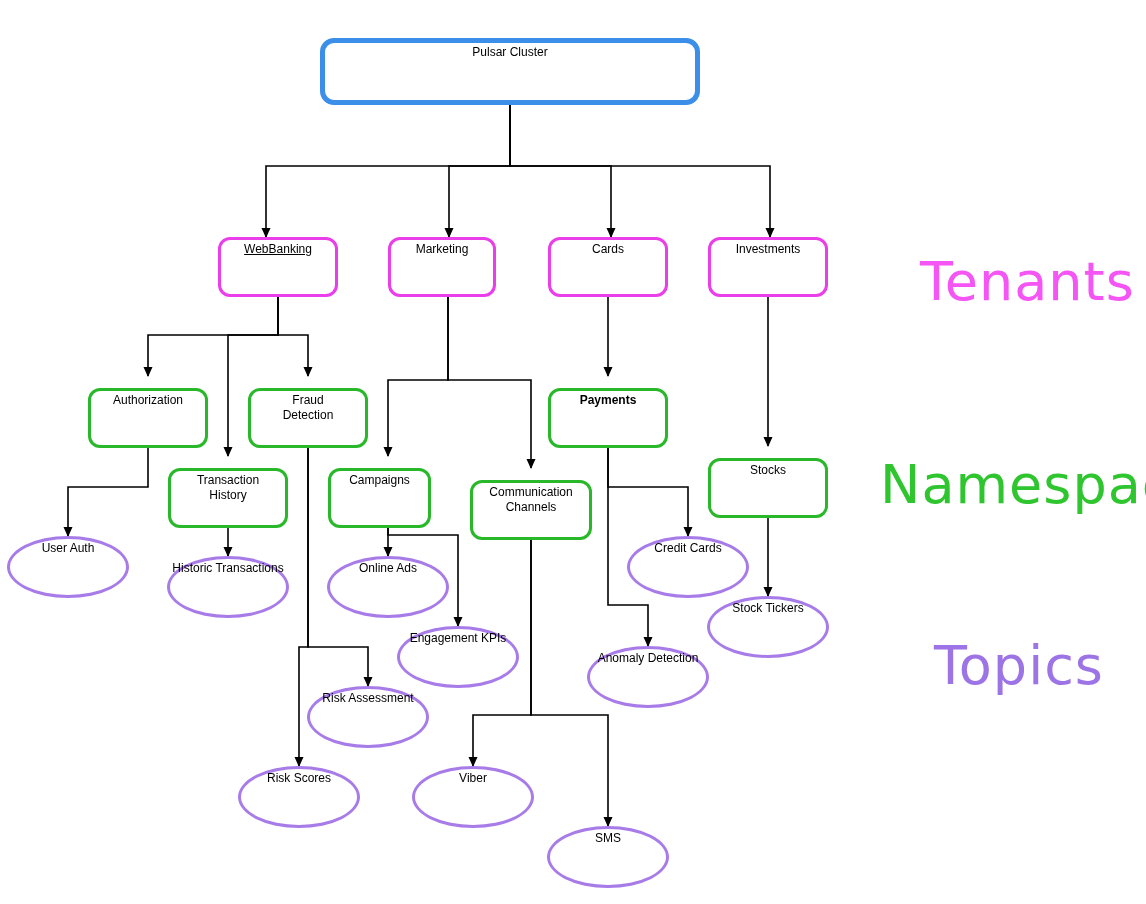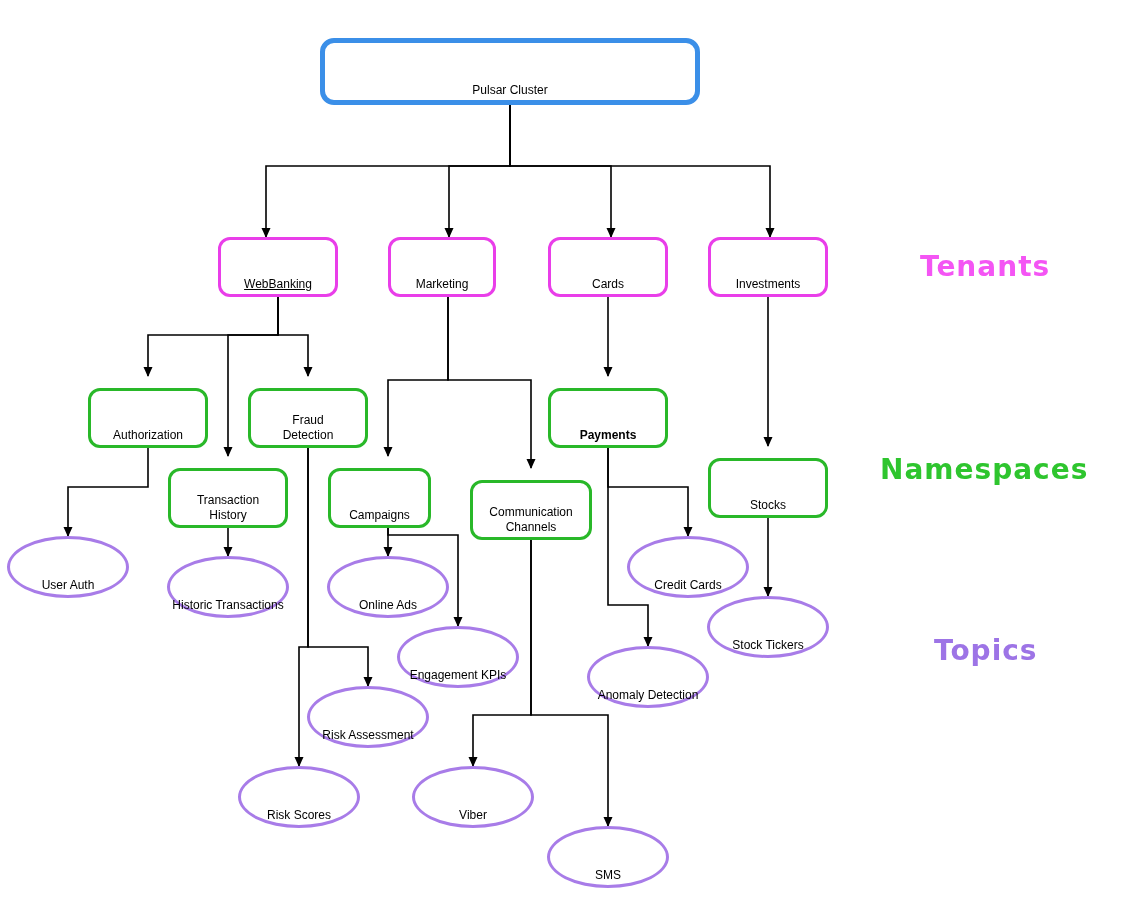--- a/index.html
+++ b/index.html
@@ -20,21 +20,21 @@
   #edges-svg {
     position: absolute;
     left: 0; top: 0;
     width: 1146px;
     height: 904px;
   }
   .node {
     position: absolute;
     box-sizing: border-box;
     display: flex;
-    align-items: flex-end;
+    align-items: flex-start;
     justify-content: center;
     text-align: center;
     background: #ffffff;
     color: #000000;
     font-size: 12px;
     line-height: 1.25;
     padding: 2px 16px;
   }
   .node-cluster {
     border: 5px solid #3b8fe8;
@@ -50,22 +50,22 @@
     margin-top: 12px;
   }
   .node-topic {
     border: 3.5px solid #a87ce8;
     border-radius: 50%;
     white-space: nowrap;
   }
   .legend-label {
     position: absolute;
     font-family: "DejaVu Sans", sans-serif;
-    font-weight: bold;
-    font-size: 28px;
+    font-weight: normal;
+    font-size: 54px;
     letter-spacing: 1px;
     white-space: nowrap;
   }
 </style>
 </head>
 <body>
 
 <div id="canvas">
 
   <svg id="edges-svg">

